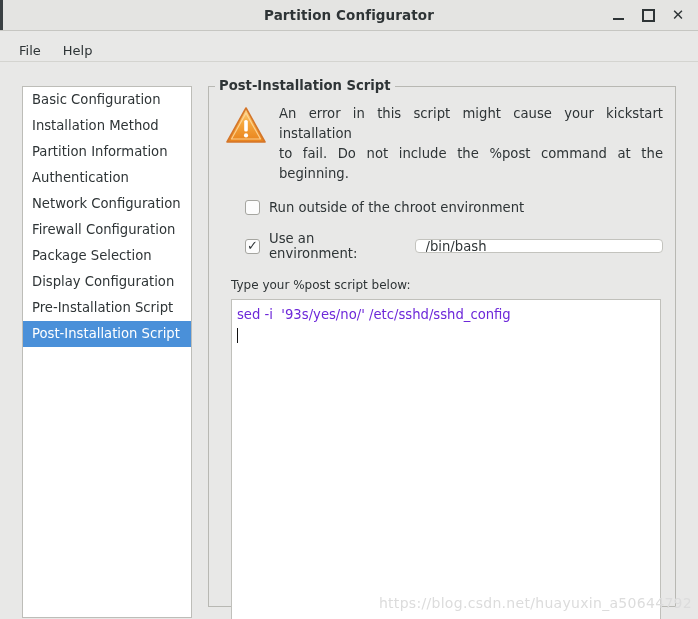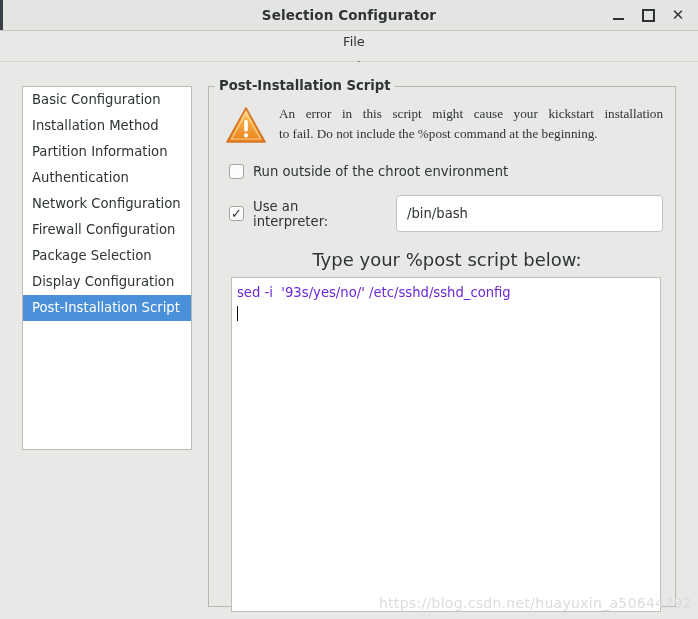--- a/index.html
+++ b/index.html
@@ -72,24 +72,23 @@
     width: 3px; height: 30px;
     background: #3a4043;
   }
 
   
   .menubar {
     height: 30px;
     background: #e8e8e7;
     border-bottom: 1px solid #d4d4d0;
     display: flex;
-    align-items: center;
+    align-items: flex-end;
     padding-left: 10px;
     gap: 4px;
-    flex-direction: column;
   }
   .menu-item {
     padding: 3px 9px;
     font-size: 13px;
     color: #2e3436;
     border-radius: 2px;
   }
 
   
   .main {
@@ -98,21 +97,21 @@
     background: #e8e8e7;
     padding: 0;
   }
 
   
   .sidebar {
     position: absolute;
     left: 22px;
     top: 24px;
     width: 170px;
-    height: 364px;
+    height: 532px;
     background: #ffffff;
     border: 1px solid #bdbdb8;
     box-sizing: border-box;
     overflow: hidden;
   }
   .side-item {
     height: 26px;
     line-height: 26px;
     padding-left: 9px;
     font-size: 13.2px;
@@ -159,34 +158,33 @@
     margin-top: 2px;
   }
   .warn-icon { flex: 0 0 auto; margin-left: 4px; margin-top: 2px; }
   .warn-text {
     font-size: 13.2px;
     line-height: 20px;
     color: #2e3436;
     text-align: justify;
     width: 404px;
     margin-top: 1px;
-    font-family: Liberation Serif, serif;
   }
   .warn-text span { display: block; }
   .warn-line1 {
     text-align: justify;
     text-align-last: justify;
   }
 
   
   .cb-row {
     display: flex;
     align-items: center;
     gap: 9px;
-    margin-left: 8px;
+    margin-left: 24px;
   }
   .cb-row-1 { margin-top: 16px; }
   .cb-row-2 { margin-top: 16px; }
   .checkbox {
     width: 15px;
     height: 15px;
     border: 1px solid #a5a5a0;
     border-radius: 3px;
     background: #fcfcfc;
     box-sizing: border-box;
@@ -204,39 +202,38 @@
     margin-top: -1px;
   }
   .checkbox.checked .tick { display: block; }
   .cb-label {
     font-size: 13.2px;
     color: #2e3436;
   }
   .interp-input {
     margin-left: 20px;
     width: 290px;
-    height: 37px;
+    height: 14px;
     border: 1px solid #c3c3be;
     border-radius: 4px;
     background: #ffffff;
     font-family: "DejaVu Sans", "Liberation Sans", sans-serif;
     font-size: 13.2px;
     color: #2e3436;
     padding: 0 10px;
     box-sizing: border-box;
     outline: none;
   }
 
   
   .script-label {
     margin-top: 17px;
     margin-left: 10px;
-    font-size: 18px;
-    color: #2e3436;
-    text-align: center;
+    font-size: 12px;
+    color: #2e3436;
   }
   .script-box {
     margin-top: 7px;
     margin-left: 10px;
     width: 430px;
     height: 335px;
     background: #ffffff;
     border: 1px solid #c0c0bb;
     box-sizing: border-box;
     padding: 4px 4px 4px 5px;
@@ -271,21 +268,21 @@
     pointer-events: none;
     user-select: none;
     text-align: center;
   }
 </style>
 </head>
 <body>
 
 <div class="titlebar">
   <div class="titlebar-edge-left"></div>
-  <div class="titlebar-title">Selection Configurator</div>
+  <div class="titlebar-title">Partition Configurator</div>
   <div class="window-controls">
     <div class="wc-btn">
       <div class="wc-min"></div>
     </div>
     <div class="wc-btn">
       <div class="wc-max"></div>
     </div>
     <div class="wc-btn">
       <div class="wc-close">✕</div>
     </div>
@@ -301,20 +298,21 @@
 
   <div class="sidebar">
     <div class="side-item">Basic Configuration</div>
     <div class="side-item">Installation Method</div>
     <div class="side-item">Partition Information</div>
     <div class="side-item">Authentication</div>
     <div class="side-item">Network Configuration</div>
     <div class="side-item">Firewall Configuration</div>
     <div class="side-item">Package Selection</div>
     <div class="side-item">Display Configuration</div>
+    <div class="side-item">Pre-Installation Script</div>
     <div class="side-item selected">Post-Installation Script</div>
   </div>
 
   <div class="groupbox">
     <div class="groupbox-legend">Post-Installation Script</div>
     <div class="group-inner">
 
       <div class="warn-row">
         <div class="warn-icon">
           <svg width="42" height="40" viewBox="0 0 42 40">
@@ -341,21 +339,21 @@
         <div class="checkbox">
           
         </div>
         <div class="cb-label">Run outside of the chroot environment</div>
       </div>
 
       <div class="cb-row cb-row-2">
         <div class="checkbox checked">
           <span class="tick">✓</span>
         </div>
-        <div class="cb-label">Use an interpreter:</div>
+        <div class="cb-label">Use an environment:</div>
         <input class="interp-input" type="text" value="/bin/bash" style="">
       </div>
 
       <div class="script-label">Type your %post script below:</div>
 
       <div class="script-box">
         <div class="script-line">sed -i  '93s/yes/no/' /etc/sshd/sshd_config</div>
         <div class="script-line"><span class="caret"></span></div>
       </div>
 

